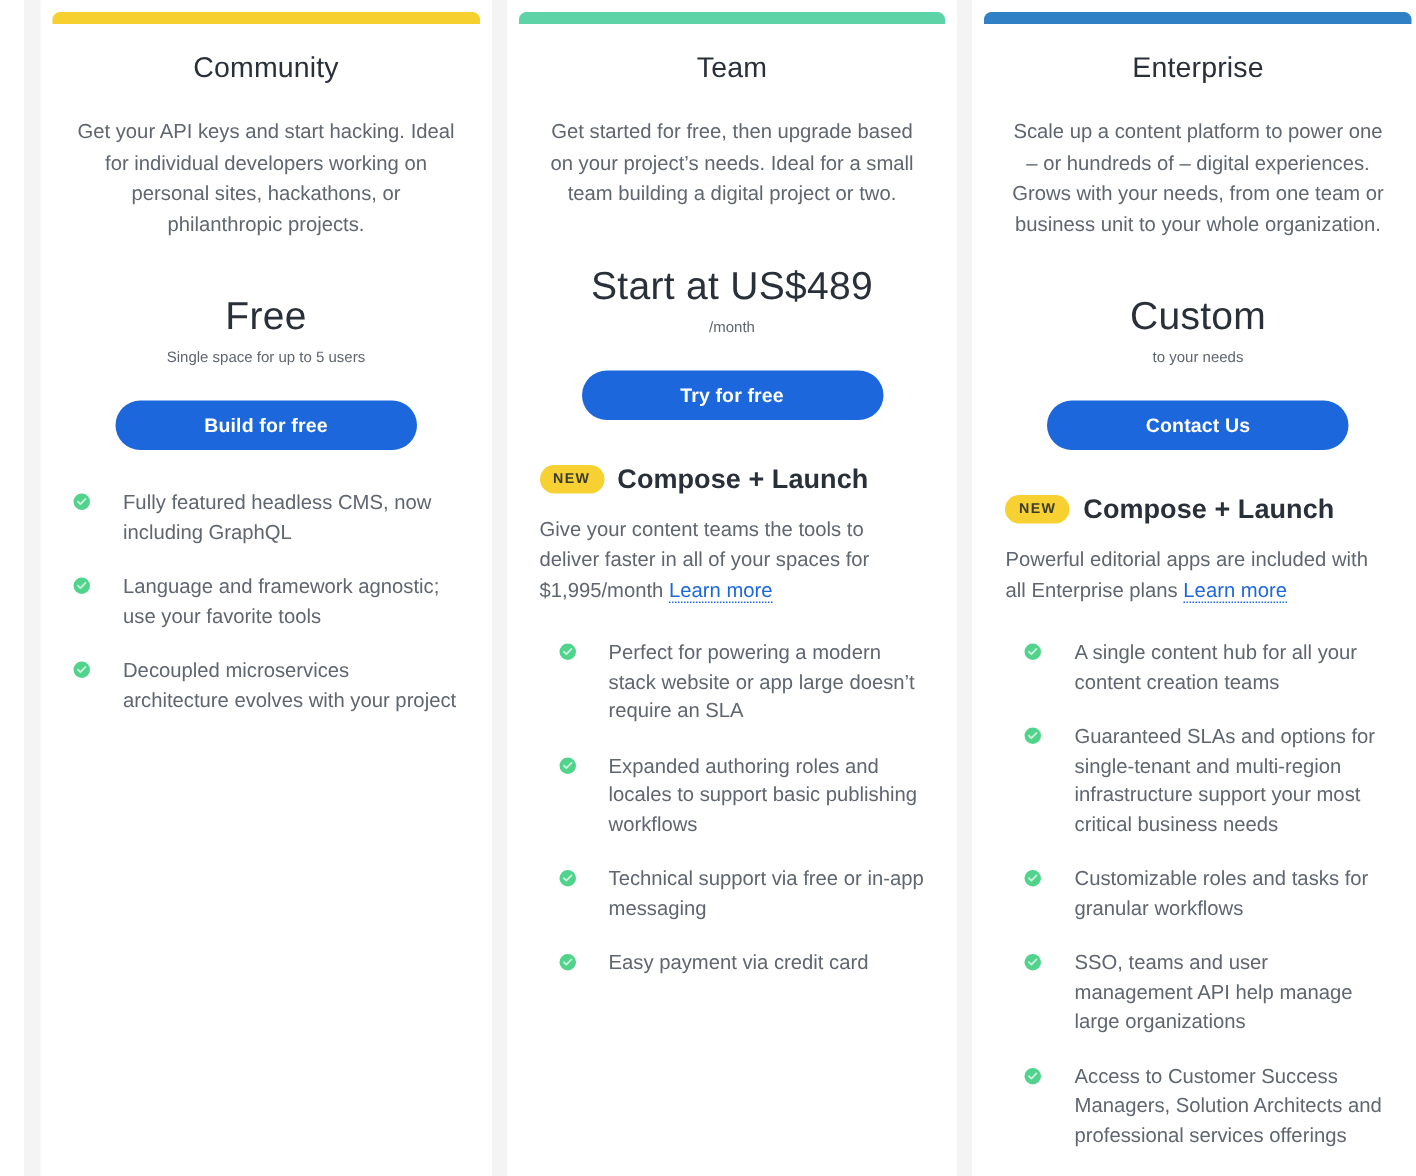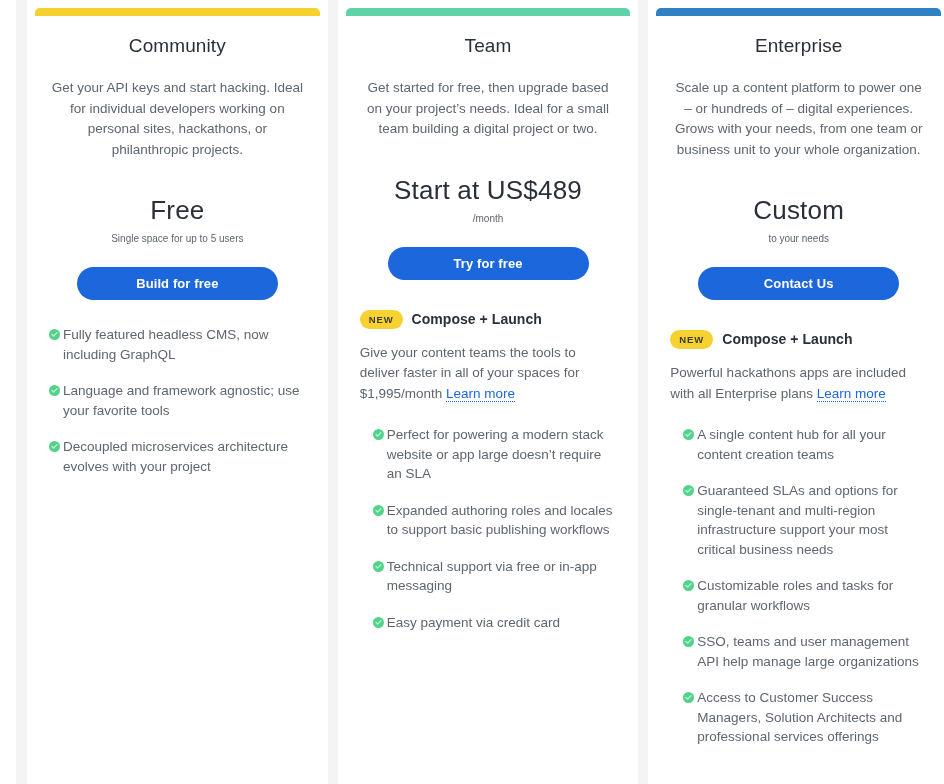--- a/index.html
+++ b/index.html
@@ -100,21 +100,21 @@
     height: 19px;
     padding: 0 9px;
     border-radius: 10px;
     background: #f7d131;
     color: #3b3b2c;
     font-size: 9.5px;
     font-weight: bold;
     letter-spacing: 0.9px;
   }
   .promo-title {
-    font-size: 14px;
+    font-size: 18px;
     line-height: 19px;
     color: #2a3039;
     font-weight: bold;
     letter-spacing: 0.05px;
   }
   .promo-text {
     margin-top: 14px;
     font-size: 13.5px;
     line-height: 20.5px;
     color: #5f6670;
@@ -127,21 +127,21 @@
   }
   .features {
     list-style: none;
     margin-top: 25px;
   }
   .features.tight { margin-top: 21px; }
   .feature {
     position: relative;
     display: flex;
     align-items: flex-start;
-    gap: 3px;
+    gap: 22px;
     margin-bottom: 17px;
   }
   .check-icon {
     flex: 0 0 auto;
     width: 11px;
     height: 11px;
     margin-top: 4px;
     border-radius: 50%;
     background: #52d38c;
     display: block;
@@ -256,21 +256,21 @@
     <div class="price-block">
       <div class="price">Custom</div>
       <div class="price-sub">to your needs</div>
     </div>
     <button class="cta">Contact Us</button>
     <div class="promo">
       <div class="promo-head">
         <span class="badge-new">NEW</span>
         <span class="promo-title">Compose + Launch</span>
       </div>
-      <div class="promo-text"><span>Powerful hackathons apps are included with all Enterprise plans </span><a class="learn">Learn more</a></div>
+      <div class="promo-text"><span>Powerful editorial apps are included with all Enterprise plans </span><a class="learn">Learn more</a></div>
     </div>
     <ul class="features tight indent">
       <li class="feature">
         <span class="check-icon">
             <svg width="7" height="7" viewBox="0 0 7 7">
               <path d="M1 3.5 L2.6 5.1 L6 1.6" stroke="#c9f2dc" stroke-width="1.2" fill="none" stroke-linecap="round" stroke-linejoin="round"></path>
             </svg>
           </span>
         <span class="feature-text">A single content hub for all your content creation teams</span>
       </li>

